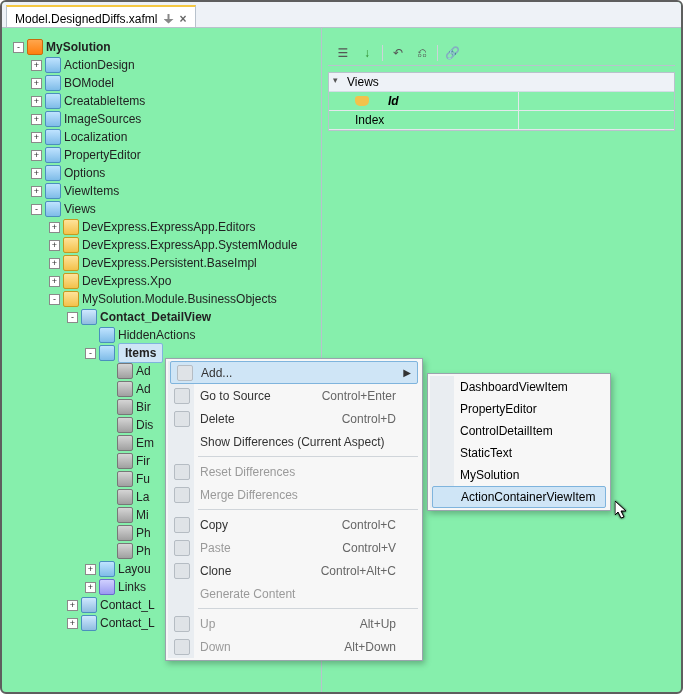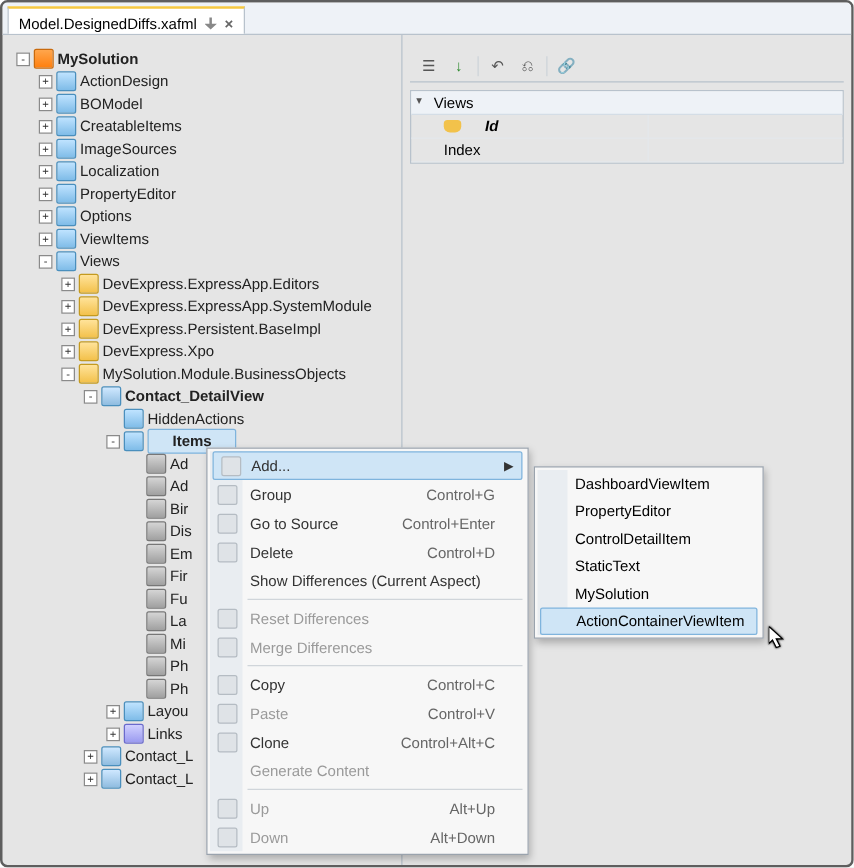--- a/index.html
+++ b/index.html
@@ -1,35 +1,35 @@
 <!DOCTYPE html>
 <html><head>
 <meta charset="utf-8">
 <style>
   * { box-sizing: border-box; font-family: "Segoe UI", Tahoma, sans-serif; font-size: 12px; }
   body { margin: 0; background: #fff; }
-  .frame { width: 683px; height: 694px; position: relative; border: 2px solid #5e5e5e; border-radius: 6px; overflow: hidden; background: #e5e5e5; }
+  .frame { width: 683px; height: 694px; position: relative; border: 2px solid #5e5e5e; border-radius: 6px; overflow: hidden; background: #86efac; }
   .tabbar { height: 26px; background: #eef2f7; border-bottom: 1px solid #b8c2cc; display:flex; align-items:flex-end; padding-left:4px;}
   .tab { height: 22px; background:#fff; border:1px solid #b8c2cc; border-bottom:none; padding:3px 8px 0 8px; display:flex; align-items:center; gap:6px; border-top:2px solid #f5c842;}
   .tab .close { color:#666; font-weight:bold; cursor:pointer;}
   .pin { width:10px;height:10px; background:#888; clip-path: polygon(40% 0,60% 0,60% 55%,100% 55%,50% 100%,0 55%,40% 55%); }
   .body { position:absolute; top:26px; left:0; right:0; bottom:0; display:flex;}
   .tree-pane { width:320px; border-right:1px solid #b8c2cc; overflow:hidden; padding:10px 4px 4px 8px; position:relative;}
   .tree { line-height:18px; color:#222; }
   .node { display:flex; align-items:center; gap:3px; height:18px; white-space:nowrap;}
   .indent { display:inline-block; height:18px; }
   .tw { width:11px; height:11px; border:1px solid #8a8a8a; display:inline-flex; align-items:center; justify-content:center; font-size:9px; line-height:9px; color:#333; background:#fff; cursor:pointer;}
   .ic { width:16px; height:16px; display:inline-block; background:#e8e8e8; border:1px solid #aaa; border-radius:2px;}
   .ic.app { background: linear-gradient(#ffa64d,#ff7f0e); border-color:#c96a0c;}
   .ic.fld { background: linear-gradient(#bfe3ff,#7fbce8); border-color:#4a8fbd;}
   .ic.ns  { background: linear-gradient(#ffe39a,#f3c14b); border-color:#c49a1f;}
   .ic.view{ background: linear-gradient(#cfe8ff,#8fbce0); border-color:#4a8fbd;}
   .ic.item{ background: linear-gradient(#d5d5d5,#a0a0a0); border-color:#777;}
   .ic.link{ background: linear-gradient(#d0d0ff,#9a9af0); border-color:#6a6acc;}
-  .sel { background:#cfe5f6; border:1px solid #7fb4dd; padding:0 19px; border-radius:2px;}
+  .sel { background:#cfe5f6; border:1px solid #7fb4dd; padding:0 6px; border-radius:2px;}
   .bold { font-weight:bold; }
 
   .right-pane { flex:1; position:relative;}
   .prop-toolbar { height:26px; border-bottom:1px solid #b8c2cc; display:flex; align-items:center; gap:6px; padding:0 6px; margin:12px 6px 0 6px;}
   .tbtn { width:18px;height:18px; border:1px solid transparent; display:flex;align-items:center;justify-content:center; color:#555;}
   .prop-grid { margin:6px; border:1px solid #b8c2cc; }
   .pg-group { background:#eef2f7; border-bottom:1px solid #d4dde6; padding:2px 4px 2px 18px; position:relative;}
   .pg-group::before{content:"▾"; position:absolute; left:4px; top:2px; font-size:9px; color:#555;}
   .pg-row { display:flex; border-bottom:1px solid #e4e8ec; }
   .pg-name { width:55%; padding:2px 4px 2px 26px; border-right:1px solid #e4e8ec; display:flex; align-items:center; gap:19px;}
@@ -306,25 +306,20 @@
 
   <div class="menu" id="ctx" style="left:163px; top:356px; width:258px;">
     <div class="gutter"></div>
   <div class="mrow highlight">
         <span class="mic"></span>
         <span>Add...</span>
         <span class="arrow">▶</span>
       </div>
       <div class="mrow">
         <span class="mic"></span>
-        <span>Group</span>
-        <span class="shortcut">Control+G</span>
-      </div>
-      <div class="mrow">
-        <span class="mic"></span>
         <span>Go to Source</span>
         <span class="shortcut">Control+Enter</span>
       </div>
       <div class="mrow">
         <span class="mic"></span>
         <span>Delete</span>
         <span class="shortcut">Control+D</span>
       </div>
       <div class="mrow">
         <span class="mic none"></span>

